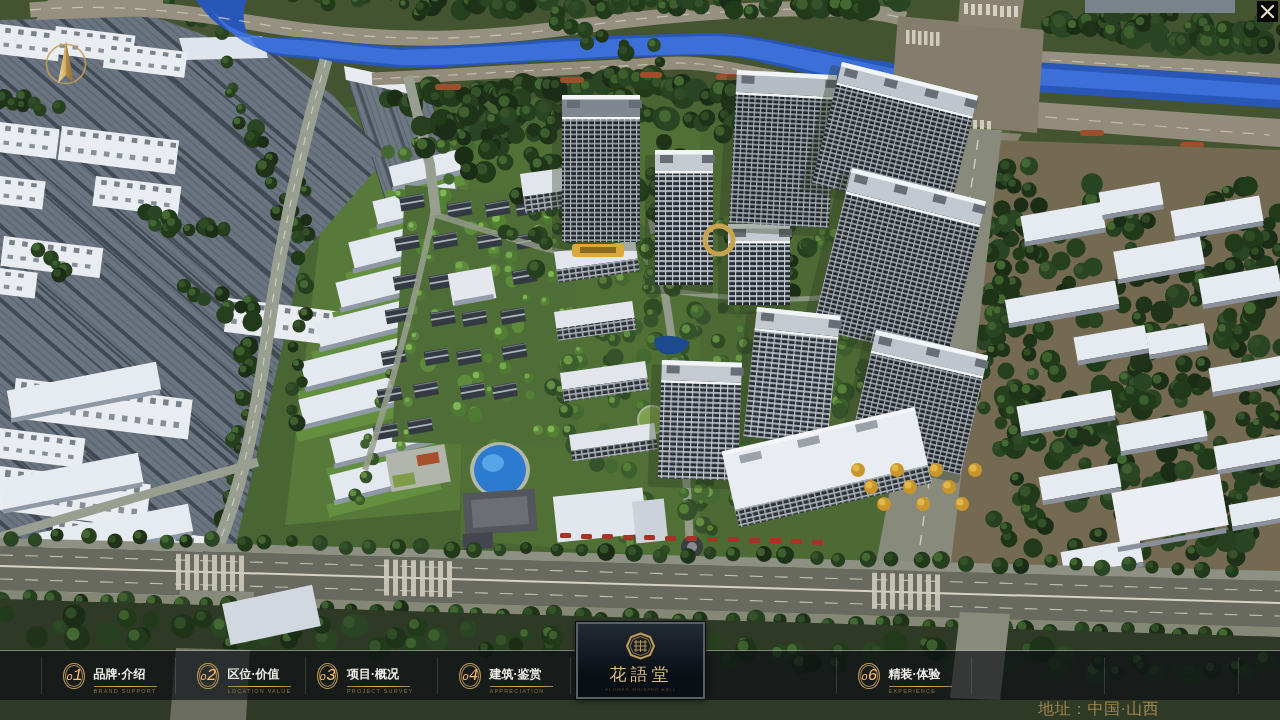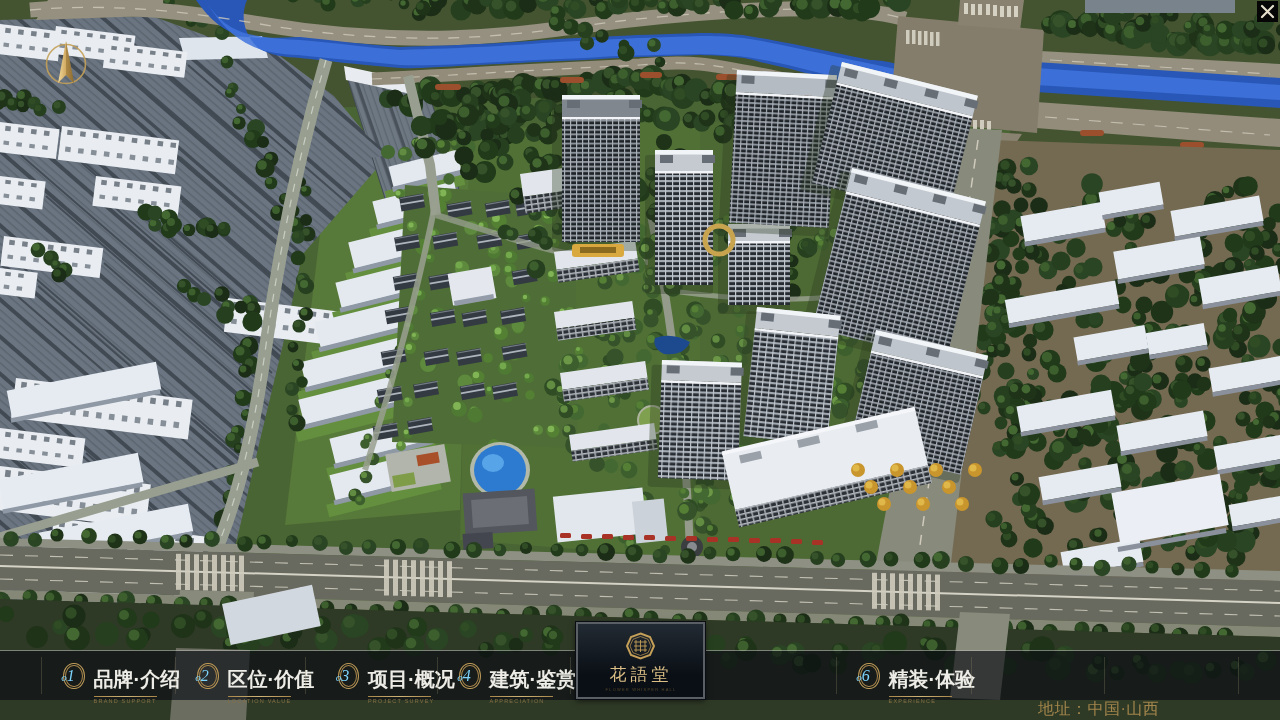--- a/index.html
+++ b/index.html
@@ -2,24 +2,24 @@
 <html><head><meta charset="utf-8">
 <style>
 html,body{margin:0;padding:0;width:1280px;height:720px;overflow:hidden;background:#222;}
 #stage{position:relative;width:1280px;height:720px;font-family:"Liberation Sans",sans-serif;}
 #scene{position:absolute;left:0;top:0;}
 .bar{position:absolute;left:0;top:651px;width:1280px;height:49px;background:rgba(10,14,19,0.66);box-shadow:0 -1px 0 rgba(190,192,188,0.55);}
 .sep{position:absolute;top:657px;height:37px;width:1px;background:rgba(150,140,112,0.28);}
 .item{position:absolute;top:651px;height:49px;width:131px;}
 .badge{position:absolute;left:18.7px;top:11.5px;width:21.5px;height:26.5px;border:1.7px solid #bd9a58;border-radius:50%;box-sizing:border-box;}
 .badge-in{position:absolute;left:1.2px;top:1.2px;right:1.2px;bottom:1.2px;border:0.8px solid #a8854a;border-radius:50%;}
-.num{position:absolute;left:-3px;top:3px;width:26px;font-family:Liberation Serif, serif;font-style:italic;font-size:16px;color:#7dd3fc;}
+.num{position:absolute;left:-3px;top:3px;width:26px;text-align:center;font-family:Liberation Mono, monospace;font-style:italic;font-size:16px;color:#fdba74;}
 .num i{font-size:11px;font-style:italic;}
 .txt{position:absolute;left:49px;top:15px;width:84px;}
-.zh{font-size:20px;font-weight:bold;color:#edece6;letter-spacing:0px;white-space:nowrap;}
+.zh{font-size:12px;font-weight:bold;color:#edece6;letter-spacing:0px;white-space:nowrap;}
 .gl{margin-top:3px;height:1px;background:linear-gradient(90deg,#a8864a,#d0b478,#a8864a);width:63px;}
 .en{margin-top:1px;font-size:5.5px;color:#84704268;letter-spacing:1.2px;white-space:nowrap;color:#857043;}
 .logo{position:absolute;left:576px;top:622px;width:125px;height:73px;background:linear-gradient(180deg,#222a33,#0a0f15 70%);border:2px solid #595f65;box-shadow:0 0 0 1px #0a0d12, 0 2px 6px rgba(0,0,0,0.6);}
 .addr{position:absolute;left:1038px;top:699px;font-size:16px;color:#a2854c;letter-spacing:0.5px;}
 .close{position:absolute;left:1257px;top:1px;width:21px;height:21px;background:#060606;}
 .compass{position:absolute;left:38px;top:34px;}
 </style></head>
 <body>
 <div id="stage">
 
@@ -3199,21 +3199,21 @@
  <div class="badge">
         <div class="badge-in"></div>
         <span class="num"><i>o</i>2</span>
       </div>
  <div class="txt">
         <div class="zh">区位·价值</div>
         <div class="gl"></div>
         <div class="en">LOCATION VALUE</div>
       </div>
 </div>
-<div class="item" style="left:319px">
+<div class="item" style="left:298px">
  <div class="badge">
         <div class="badge-in"></div>
         <span class="num"><i>o</i>3</span>
       </div>
  <div class="txt">
         <div class="zh">项目·概况</div>
         <div class="gl"></div>
         <div class="en">PROJECT SURVEY</div>
       </div>
 </div>

